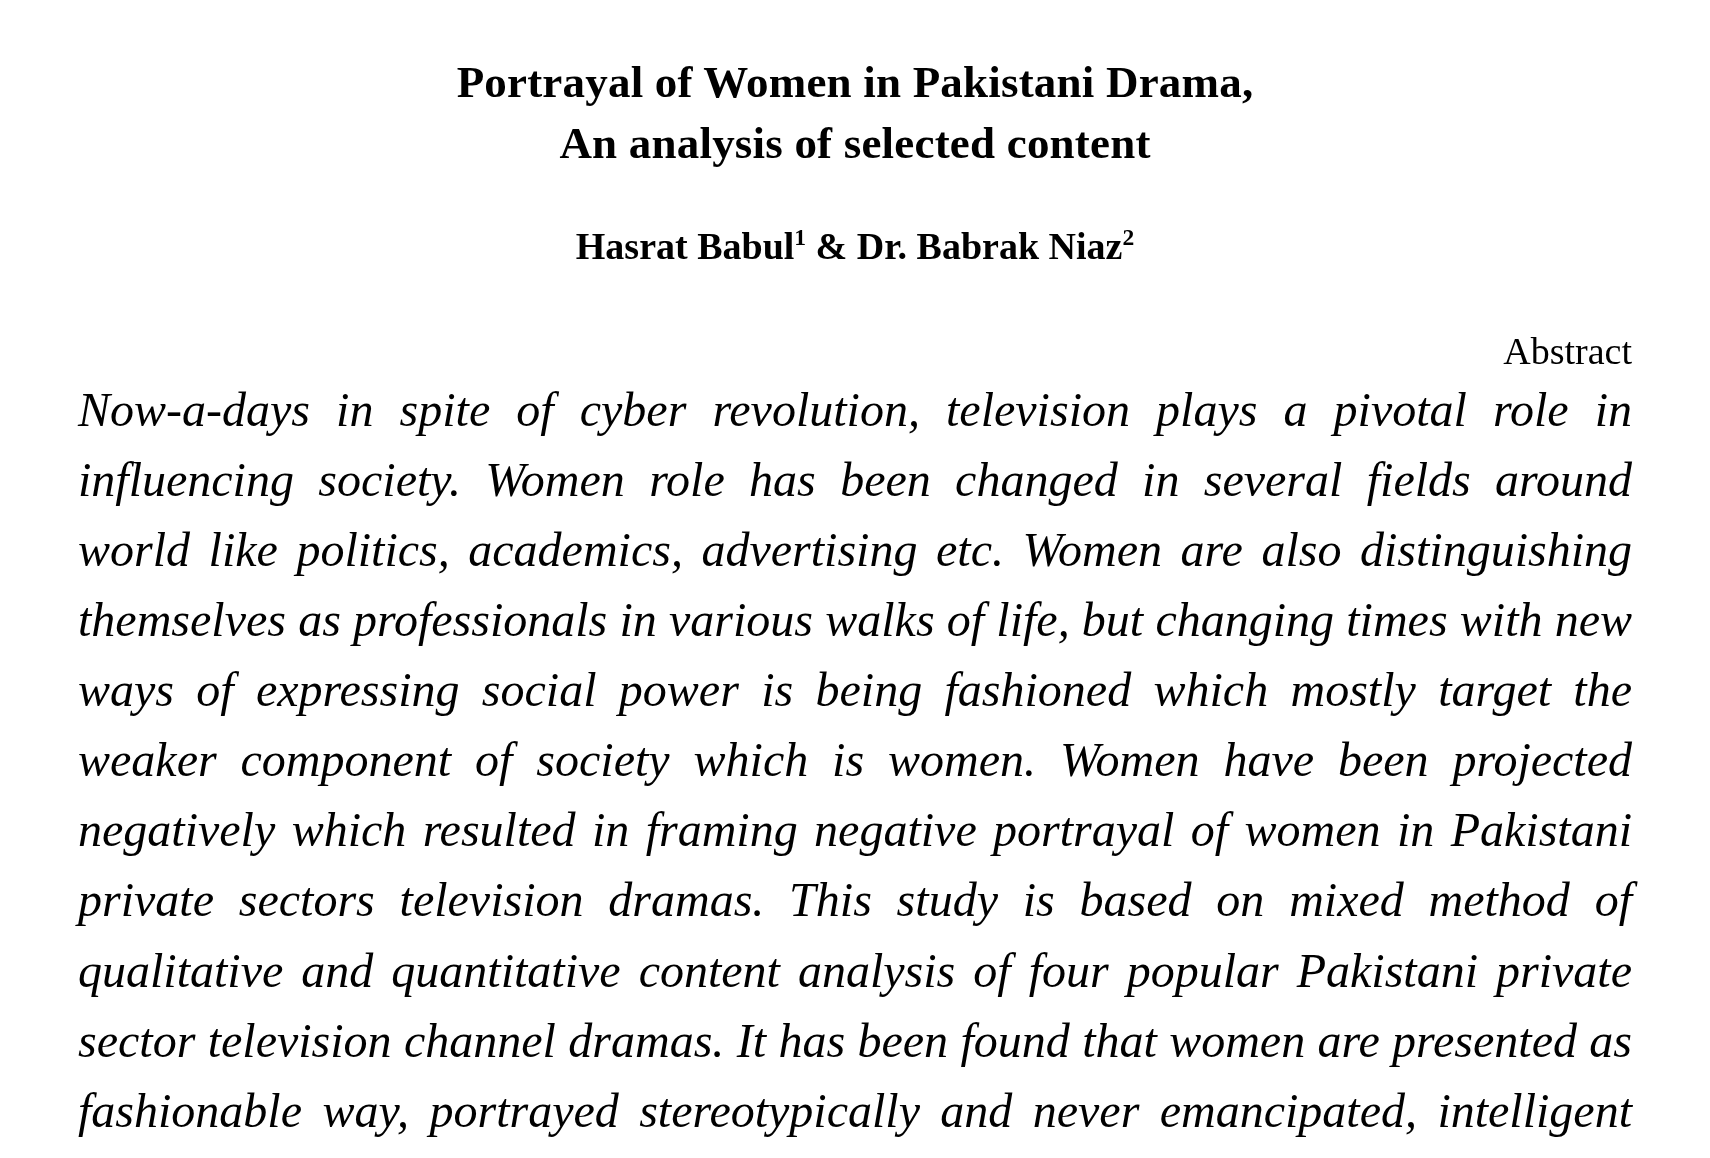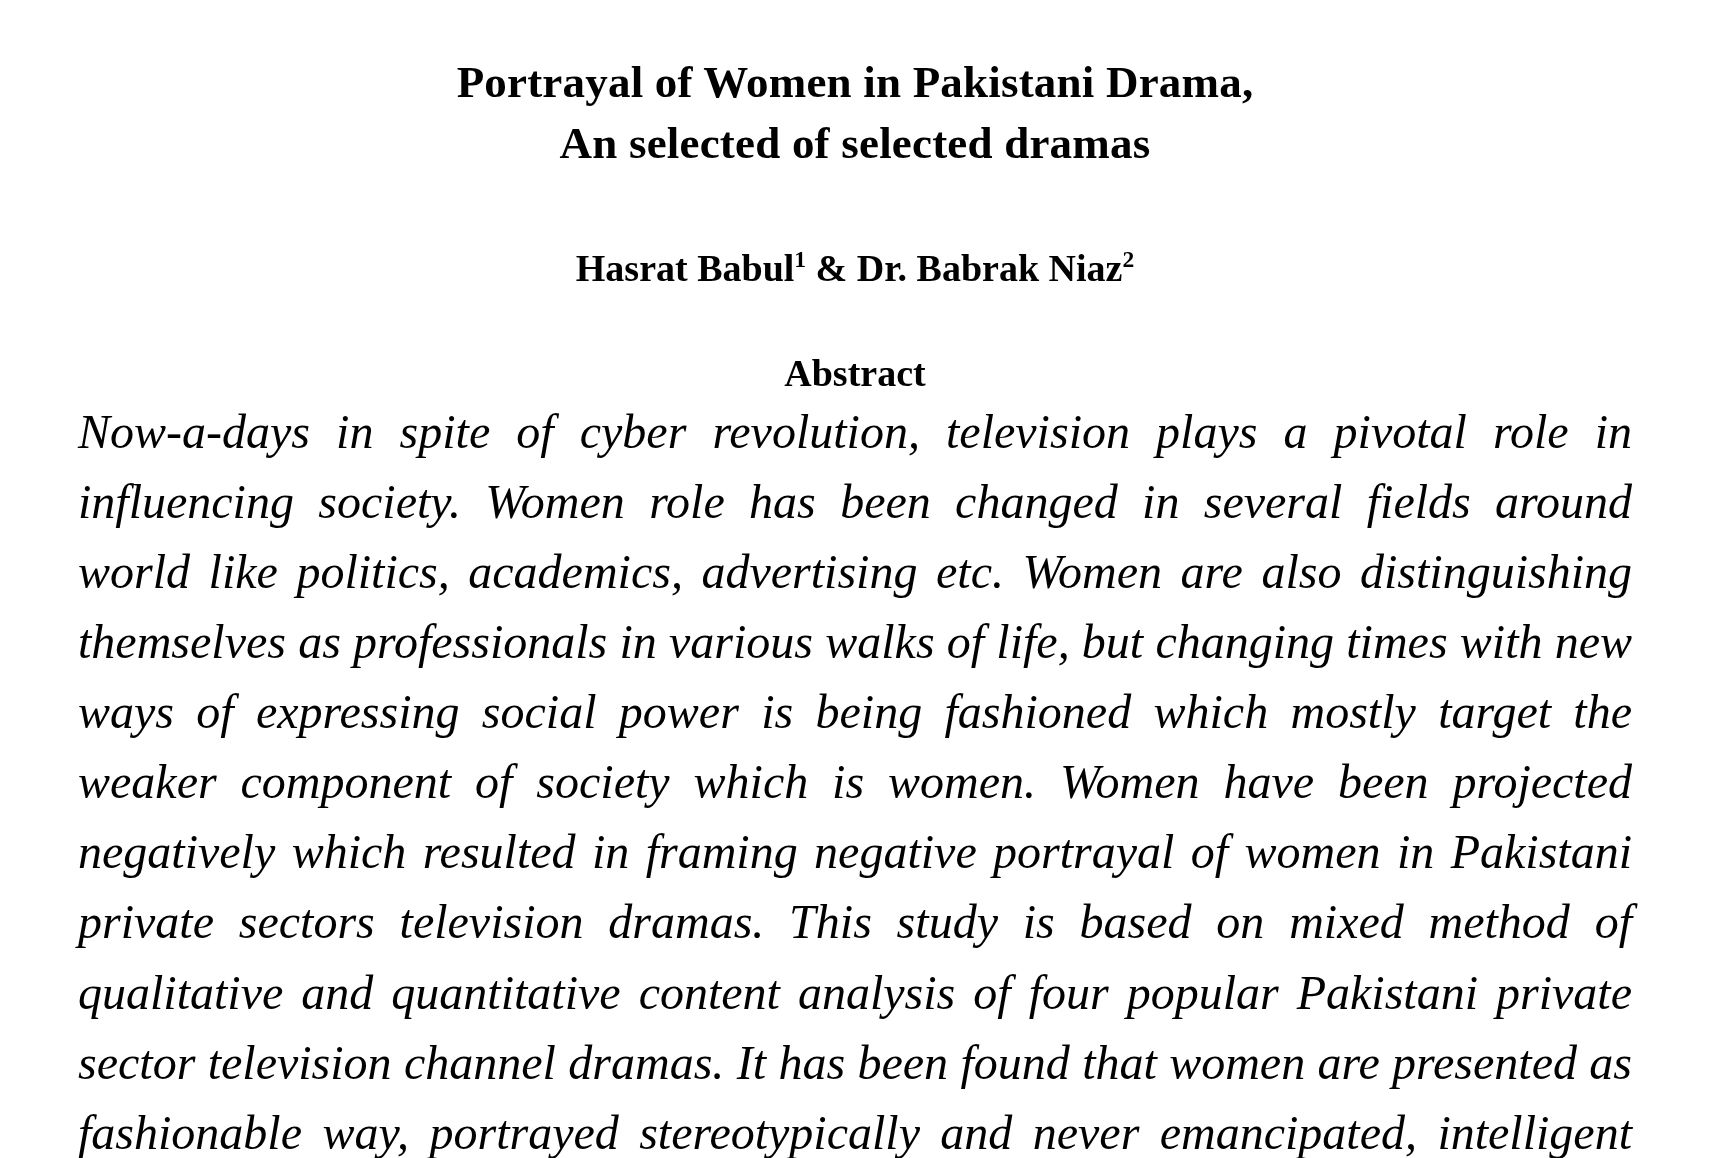--- a/index.html
+++ b/index.html
@@ -29,53 +29,53 @@
   .title-line {
     font-size: 45px;
     font-weight: bold;
     line-height: 1.35;
     letter-spacing: 0.2px;
   }
   .authors {
     text-align: center;
     font-size: 38px;
     font-weight: bold;
-    margin-top: 70px;
+    margin-top: 48px;
     line-height: 1.3;
   }
   .authors sup {
     font-size: 0.62em;
     vertical-align: super;
     line-height: 0;
   }
   .abstract-heading {
     font-size: 38px;
-    font-weight: bold;
+    font-weight: normal;
     margin-top: 58px;
     margin-bottom: 2px;
-    text-align: center;
+    text-align: right;
   }
   .abstract-body {
     font-size: 48px;
     font-style: italic;
     text-align: justify;
     text-justify: inter-word;
     line-height: 1.46;
     margin: 0;
     hyphens: none;
   }
 </style>
 </head>
 <body>
 
 <div class="page">
 
   <div class="title-block">
     <div class="title-line">Portrayal of Women in Pakistani Drama,</div>
-    <div class="title-line">An selected of selected dramas</div>
+    <div class="title-line">An analysis of selected content</div>
   </div>
 
   <div class="authors">
     <span>Hasrat Babul</span><sup>1</sup><span> &amp; </span><span>Dr. Babrak Niaz</span><sup>2</sup>
   </div>
 
   <div class="abstract-heading">Abstract</div>
   <p class="abstract-body">Now-a-days in spite of cyber revolution, television plays a pivotal role in influencing society. Women role has been changed in several fields around world like politics, academics, advertising etc. Women are also distinguishing themselves as professionals in various walks of life, but changing times with new ways of expressing social power is being fashioned which mostly target the weaker component of society which is women. Women have been projected negatively which resulted in framing negative portrayal of women in Pakistani private sectors television dramas. This study is based on mixed method of qualitative and quantitative content analysis of four popular Pakistani private sector television channel dramas. It has been found that women are presented as fashionable way, portrayed stereotypically and never emancipated, intelligent characters.</p>
 
 </div>

